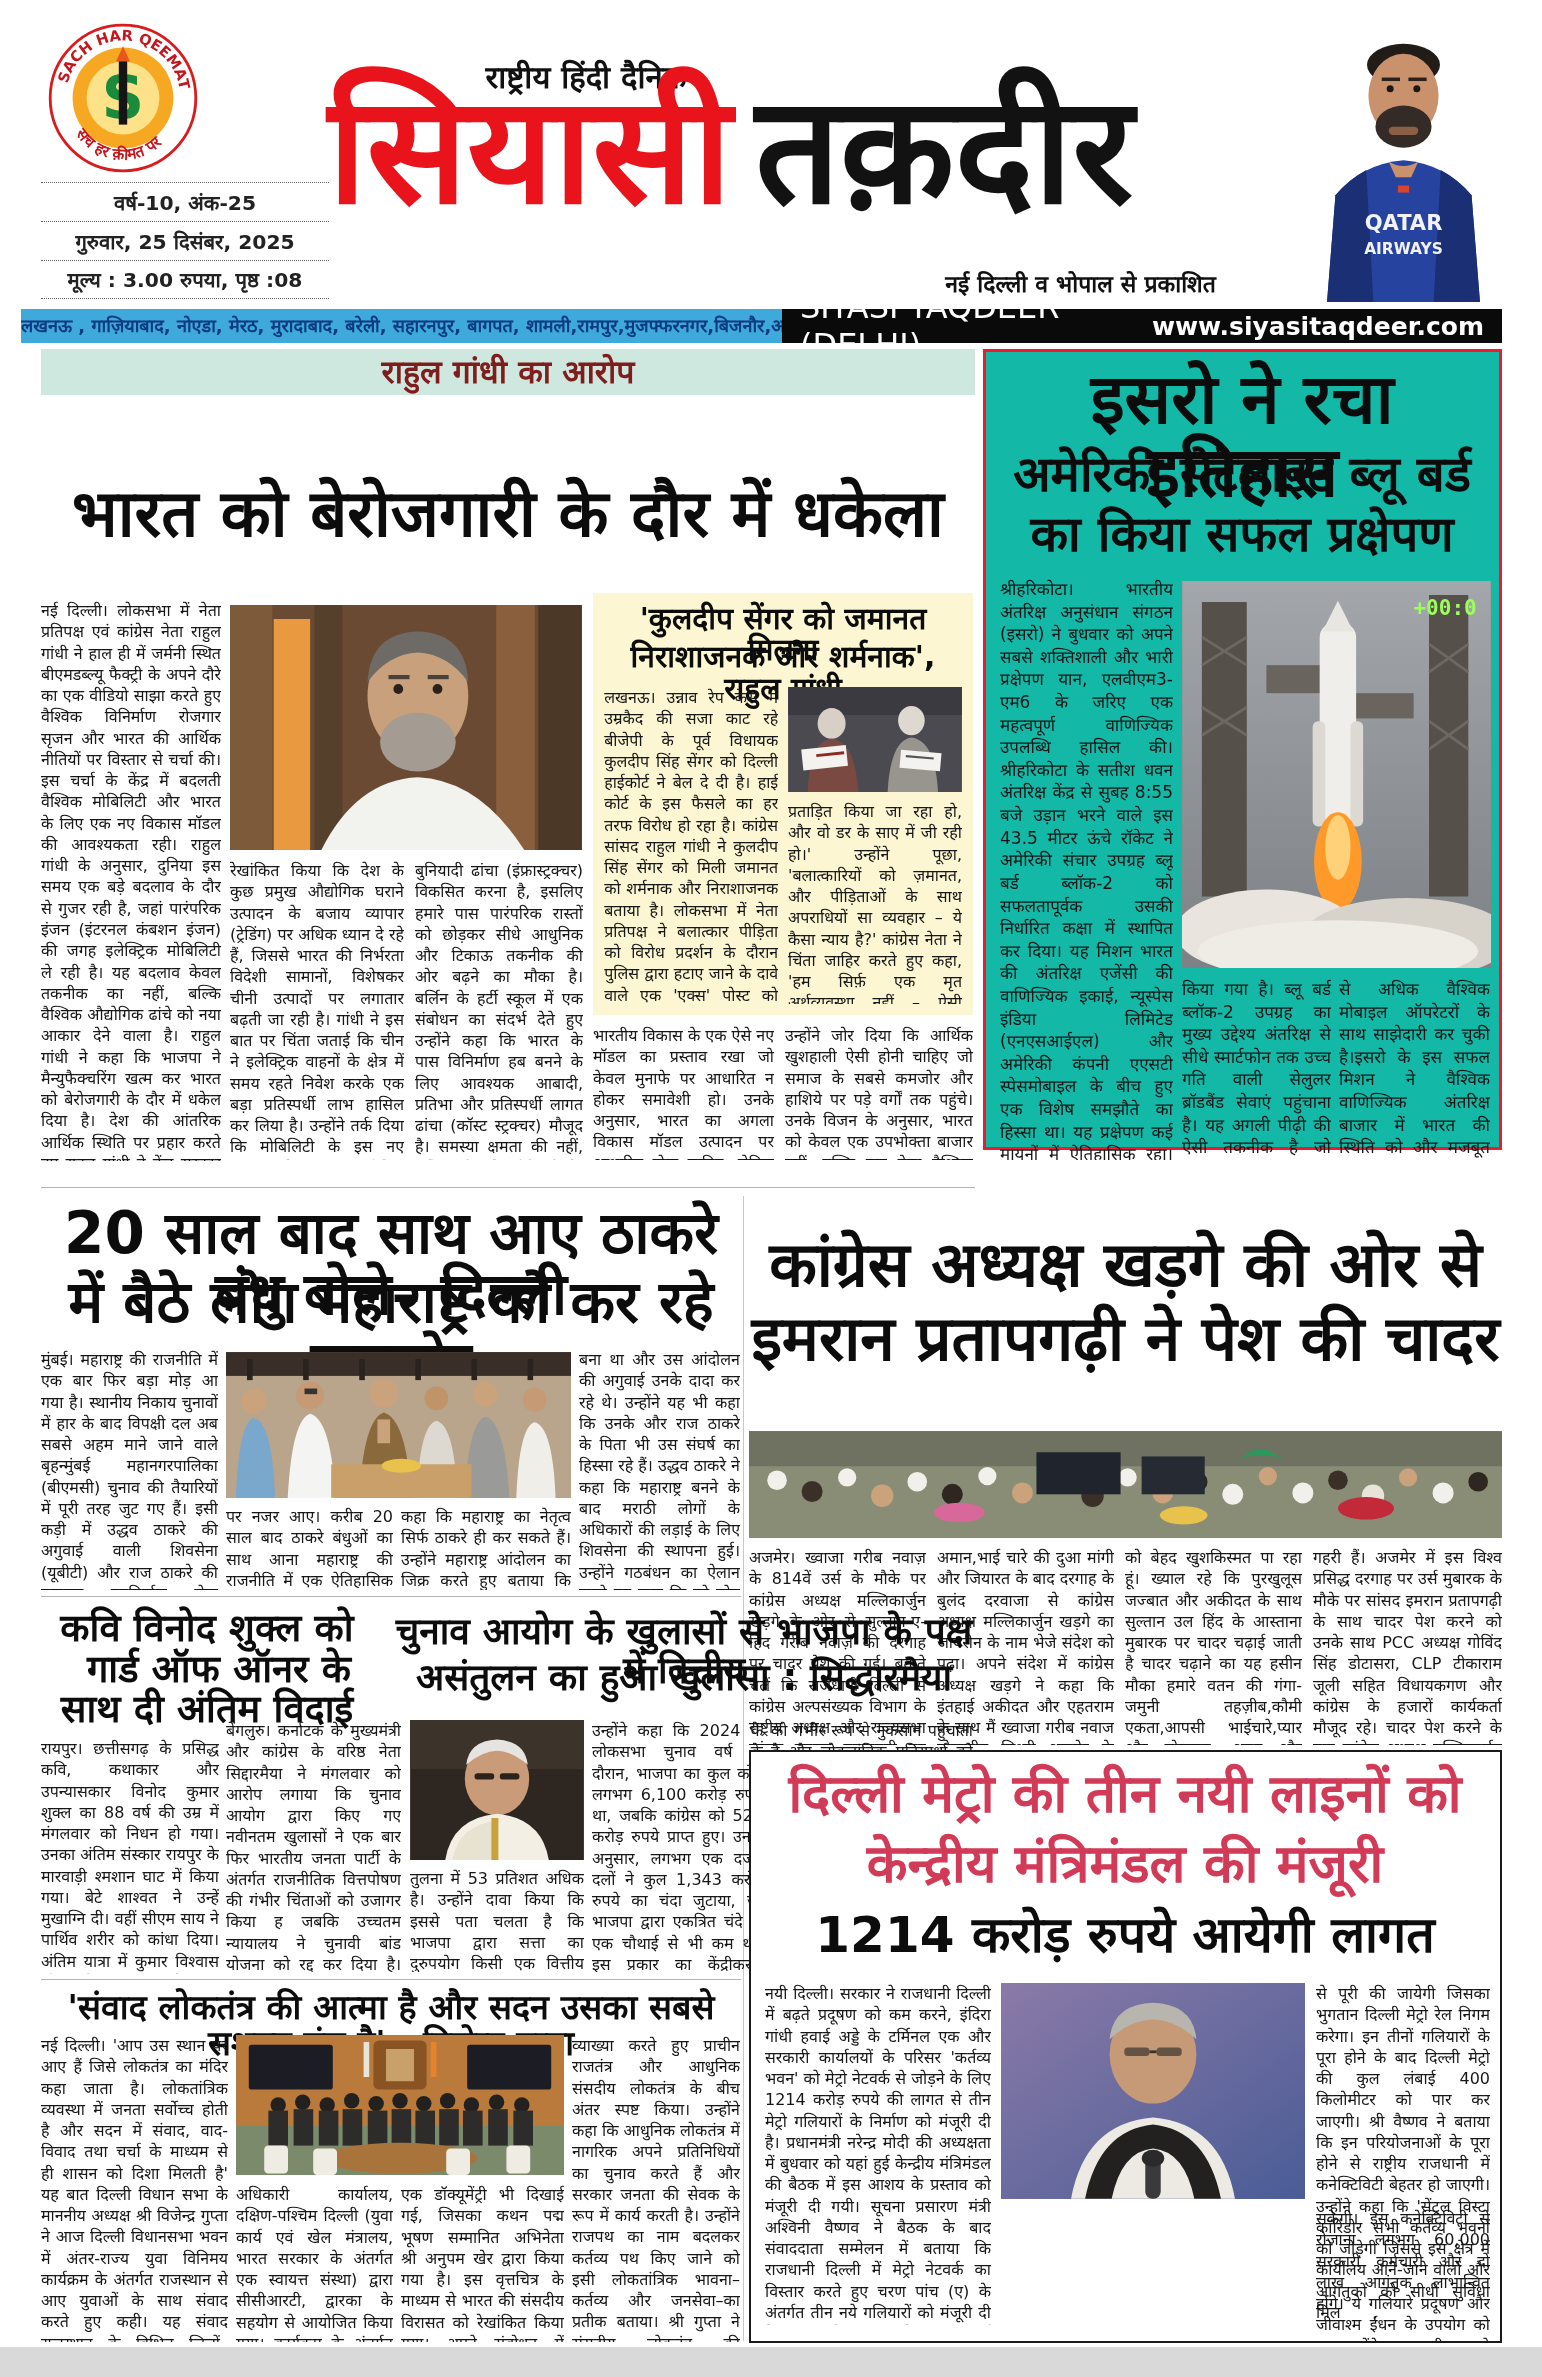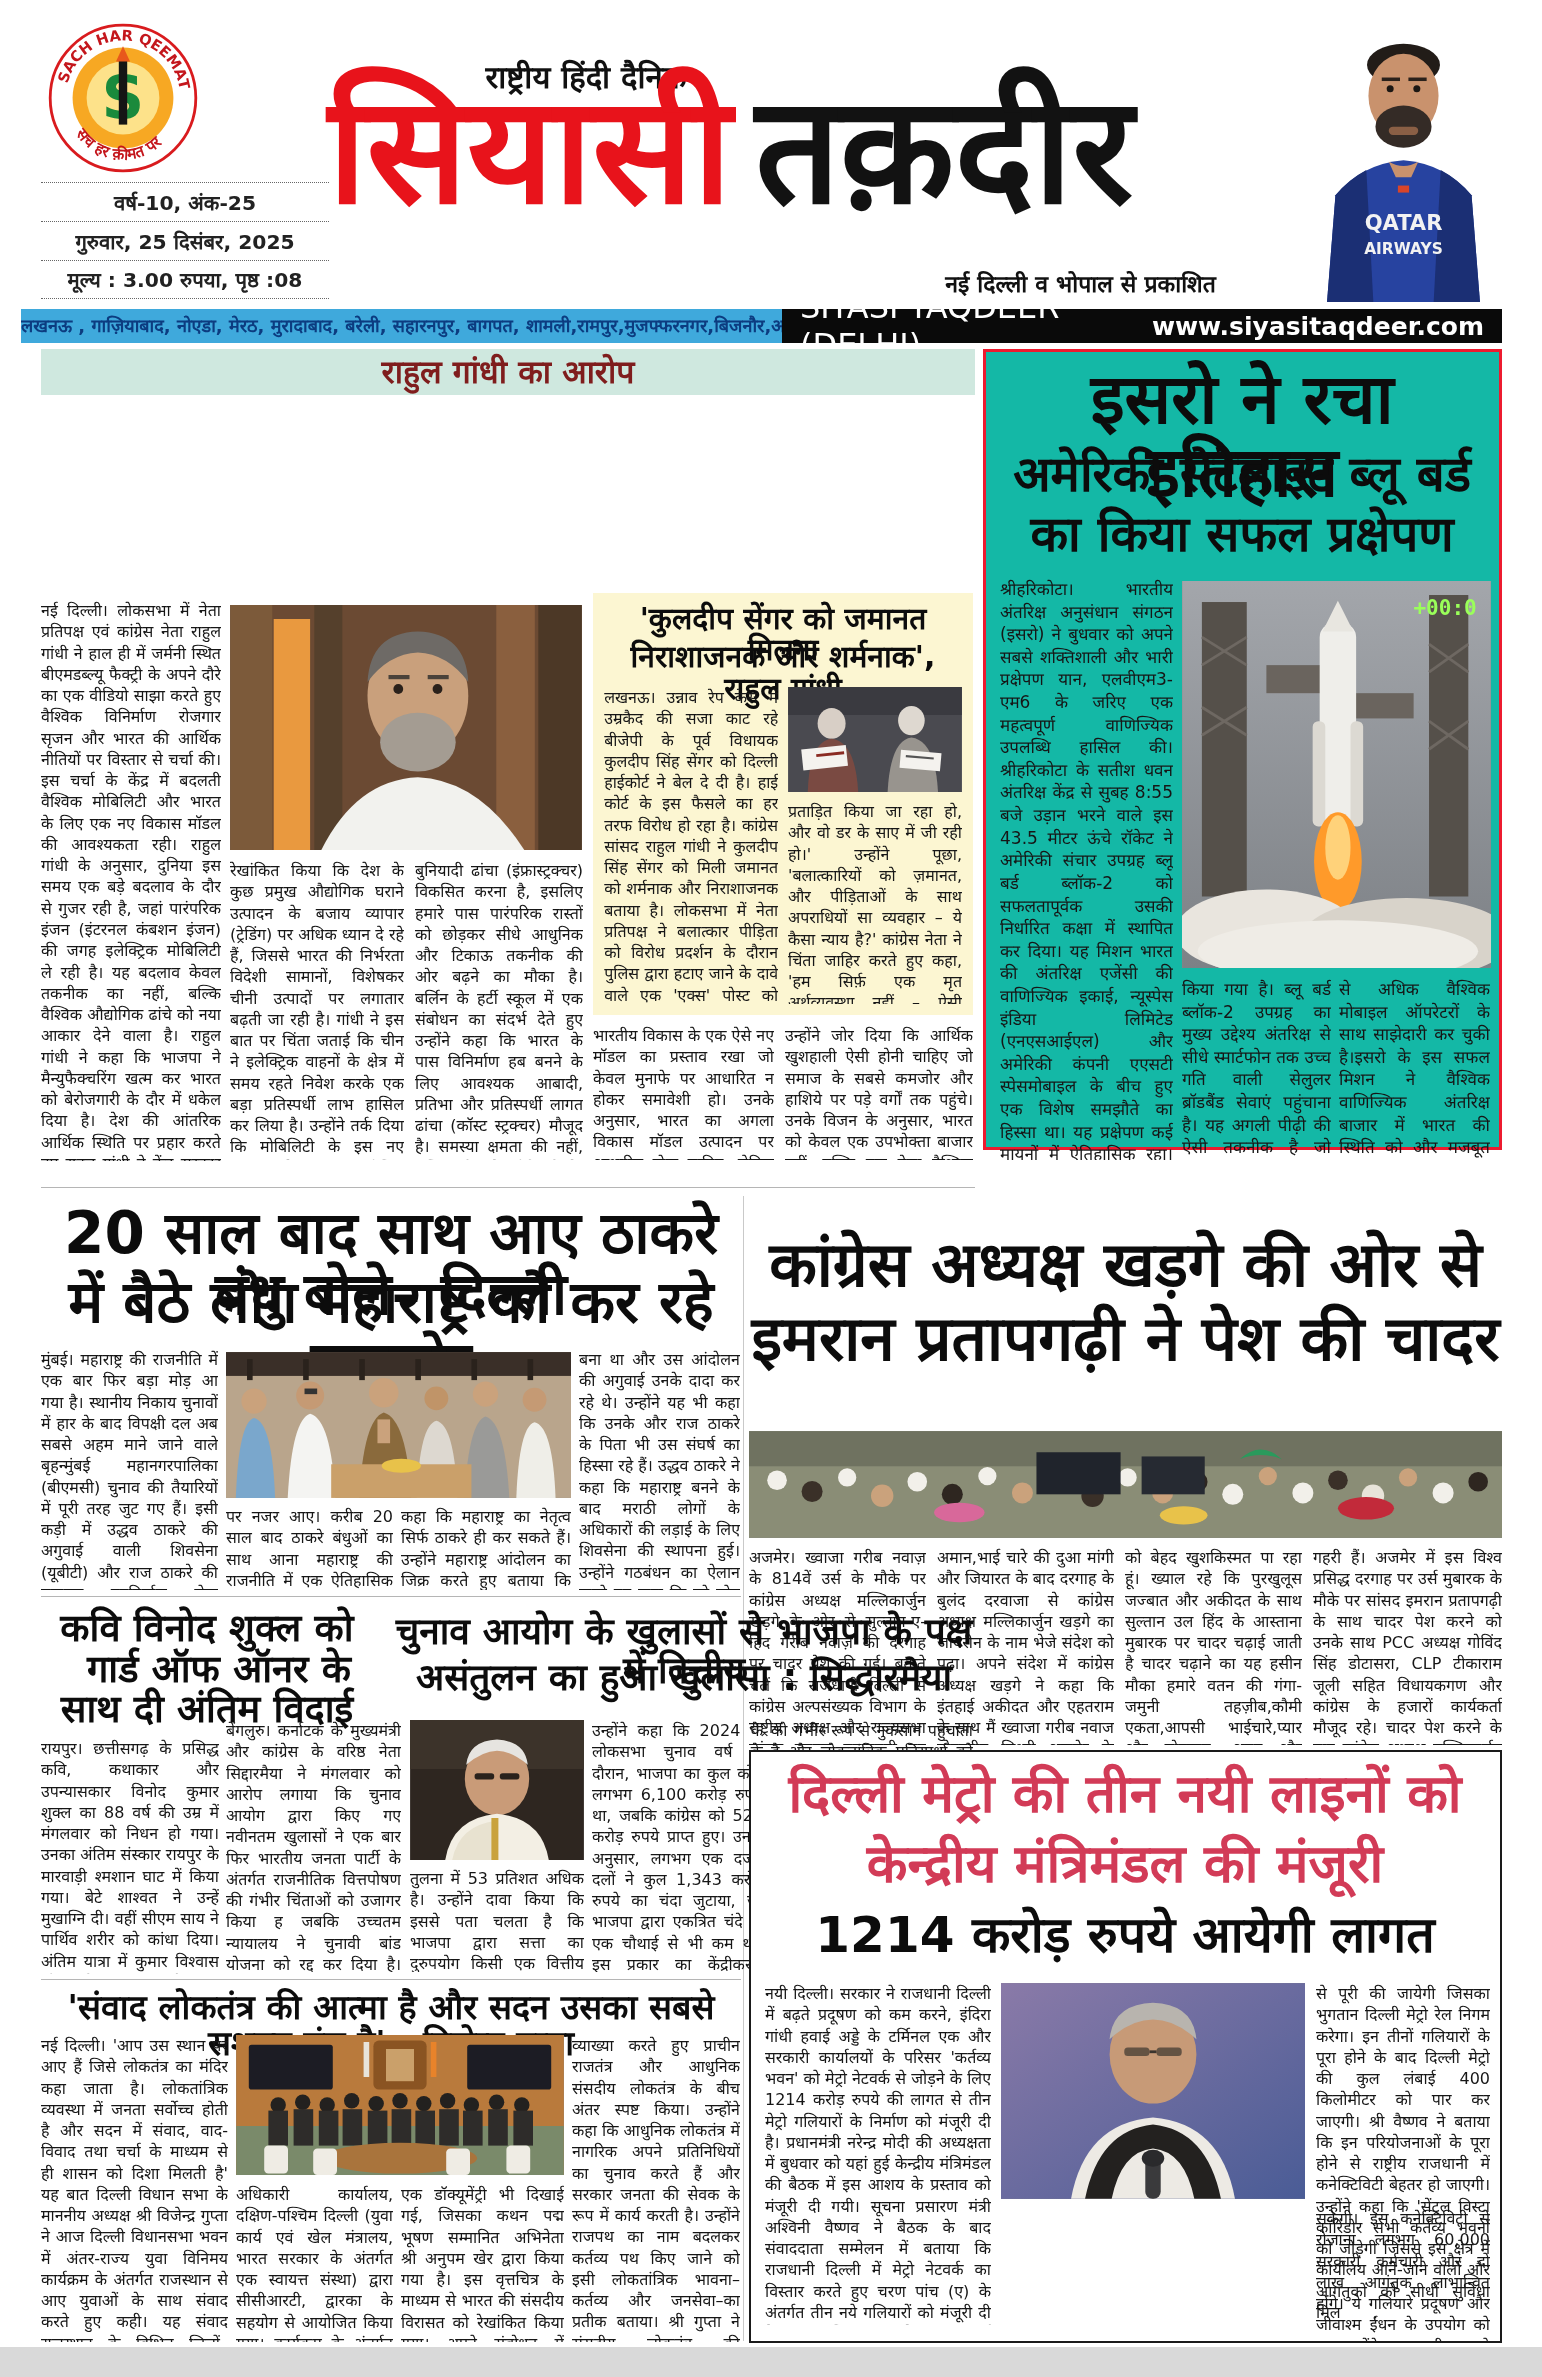--- a/index.html
+++ b/index.html
@@ -82,20 +82,21 @@
     </svg>
   </div>
 
   <div class="abs" style="left:21px;top:309px;width:761px;height:34px;background:#3fa9dc;color:#0c3c80;font-weight:bold;font-size:18px;line-height:34px;text-align:center;overflow:hidden;white-space:nowrap;">लखनऊ , गाज़ियाबाद, नोएडा, मेरठ, मुरादाबाद, बरेली, सहारनपुर, बागपत, शामली,रामपुर,मुजफ्फरनगर,बिजनौर,अमरोहा अलीगढ़ से प्रसारित</div>
   <div class="abs" style="left:782px;top:309px;width:720px;height:34px;background:#0a0a0a;color:#ffffff;display:flex;justify-content:space-between;align-items:center;padding:0 18px;box-sizing:border-box;">
     <span style="font-size:32px;font-weight:normal;">SIYASI TAQDEER (DELHI)</span>
     <span style="font-size:25px;font-weight:bold;">www.siyasitaqdeer.com</span>
   </div>
 
   <div class="kicker" style="left:41px;top:349px;width:934px;height:46px;font-size:32px;line-height:46px;">राहुल गांधी का आरोप</div>
+  <div class="hl" style="left:41px;top:480px;width:934px;font-size:65px;">भारत को बेरोजगारी के दौर में धकेला</div>
 
   <div class="col" style="left:41px;top:600px;width:180px;height:561px;">नई दिल्ली। लोकसभा में नेता प्रतिपक्ष एवं कांग्रेस नेता राहुल गांधी ने हाल ही में जर्मनी स्थित बीएमडब्ल्यू फैक्ट्री के अपने दौरे का एक वीडियो साझा करते हुए वैश्विक विनिर्माण रोजगार सृजन और भारत की आर्थिक नीतियों पर विस्तार से चर्चा की। इस चर्चा के केंद्र में बदलती वैश्विक मोबिलिटी और भारत के लिए एक नए विकास मॉडल की आवश्यकता रही। राहुल गांधी के अनुसार, दुनिया इस समय एक बड़े बदलाव के दौर से गुजर रही है, जहां पारंपरिक इंजन (इंटरनल कंबशन इंजन) की जगह इलेक्ट्रिक मोबिलिटी ले रही है। यह बदलाव केवल तकनीक का नहीं, बल्कि वैश्विक औद्योगिक ढांचे को नया आकार देने वाला है। राहुल गांधी ने कहा कि भाजपा ने मैन्युफैक्चरिंग खत्म कर भारत को बेरोजगारी के दौर में धकेल दिया है। देश की आंतरिक आर्थिक स्थिति पर प्रहार करते हुए राहुल गांधी ने केंद्र सरकार की नीतियों की आलोचना की। उन्होंने आरोप लगाया कि वर्तमान नीतियां विनिर्माण को प्रोत्साहित करने के बजाय कुछ चुनिंदा बड़े कॉर्पोरेट समूहों के हाथों में आर्थिक शक्ति को केंद्रित कर रही हैं। उनके अनुसार, भारत में बेरोजगारी की समस्या का समाधान केवल बड़े पैमाने पर मैन्युफैक्चरिंग के जरिए ही संभव है। उन्होंने इस बात को</div>
 
   <div class="photo" style="left:230px;top:605px;width:352px;height:245px;">
     <svg width="352" height="245" viewBox="0 0 502 350">
       <rect width="502" height="350" fill="#6b4a33"></rect>
       <rect x="0" y="0" width="60" height="350" fill="#7c5a3a"></rect>
       <rect x="62" y="20" width="52" height="330" fill="#e9993f"></rect>
       <rect x="120" y="0" width="40" height="350" fill="#55402c"></rect>
       <rect x="380" y="0" width="55" height="350" fill="#8a5f3e"></rect>

